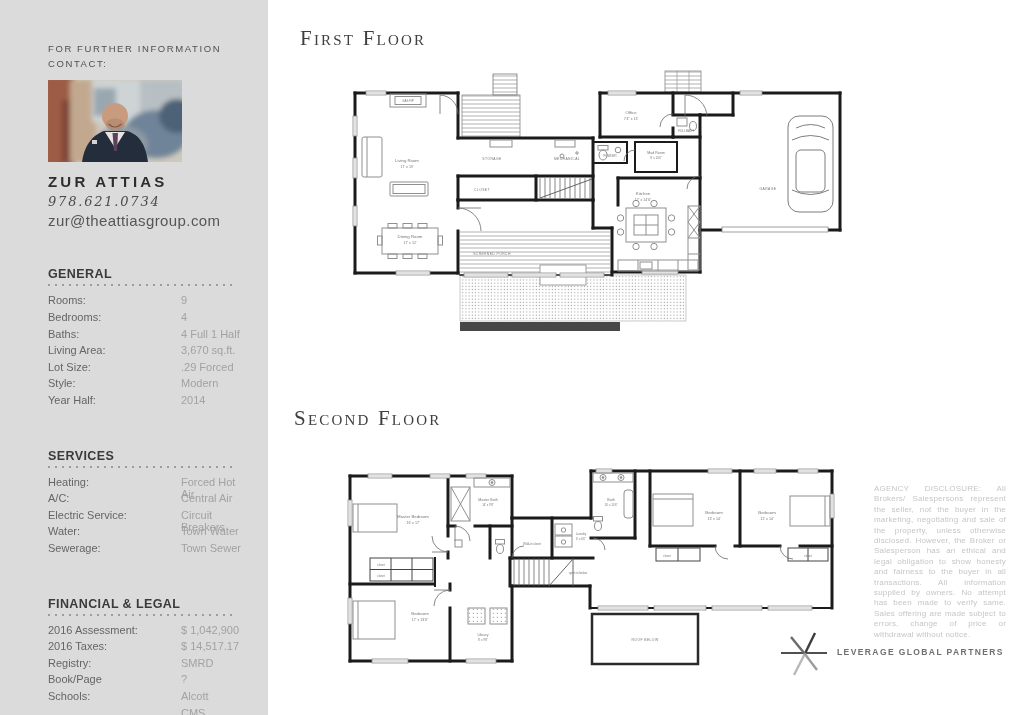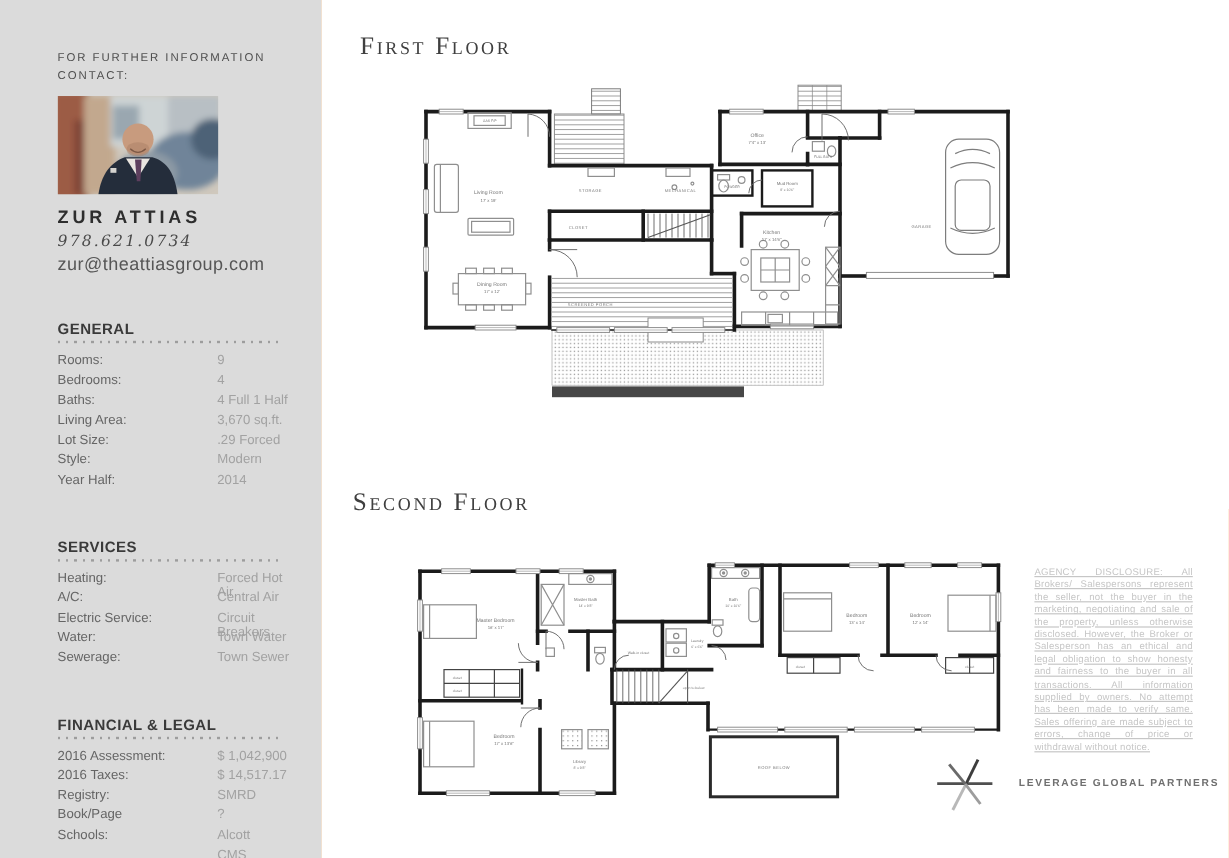--- a/index.html
+++ b/index.html
@@ -27,23 +27,23 @@
 
   
   .main{position:absolute;left:268px;top:0;right:0;bottom:0;background:#fff;}
   .floor-title{position:absolute;margin:0;font-family:"Liberation Serif",serif;font-weight:normal;
                font-variant:small-caps;font-size:21px;letter-spacing:2.2px;color:#3f3f3f;}
   .title-first{left:32px;top:26px;}
   .title-second{left:26px;top:406px;}
   .plan{position:absolute;}
   .plan-first{left:72px;top:58px;}
   .plan-second{left:72px;top:456px;}
-  .disclosure{position:absolute;left:590px;top:468px;width:132px;margin:4px;
-              font-size:8px;line-height:10.4px;color:#c6c6c6;text-align:justify;letter-spacing:.2px;text-decoration:underline;}
-  .logo{position:absolute;left:512px;top:628px;display:flex;align-items:center;gap:21px;}
+  .disclosure{position:absolute;left:590px;top:468px;width:132px;margin:16px;
+              font-size:8px;line-height:10.4px;color:#c6c6c6;text-align:justify;letter-spacing:.2px;}
+  .logo{position:absolute;left:512px;top:628px;display:flex;align-items:center;gap:9px;}
   .logo .logo-text{font-size:8.5px;font-weight:bold;letter-spacing:1.4px;color:#6f6f6f;white-space:nowrap;}
 
   svg text{font-family:"Liberation Sans",sans-serif;fill:#777;}
   .rname{font-size:4.3px;}
   .rdims{font-size:3.6px;}
   .rcaps{font-size:3.4px;letter-spacing:.4px;}
   .rtiny{font-size:2.9px;}
 </style>
 </head>
 <body>

